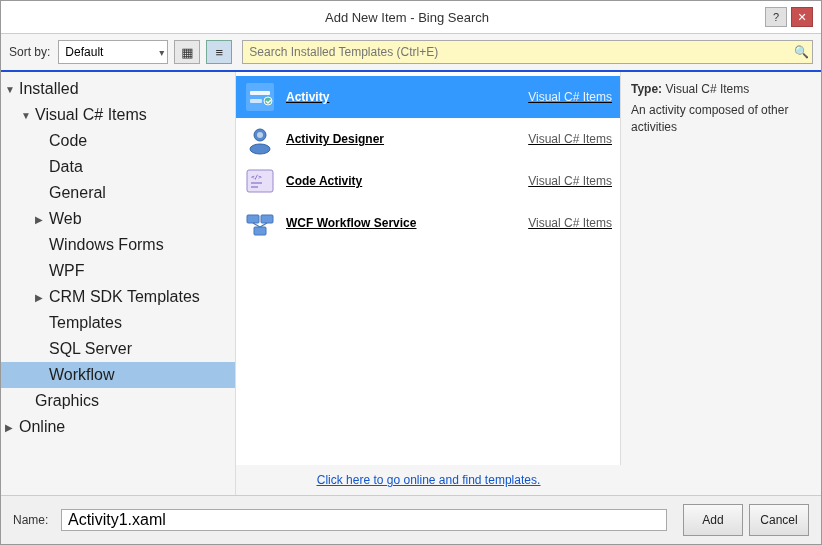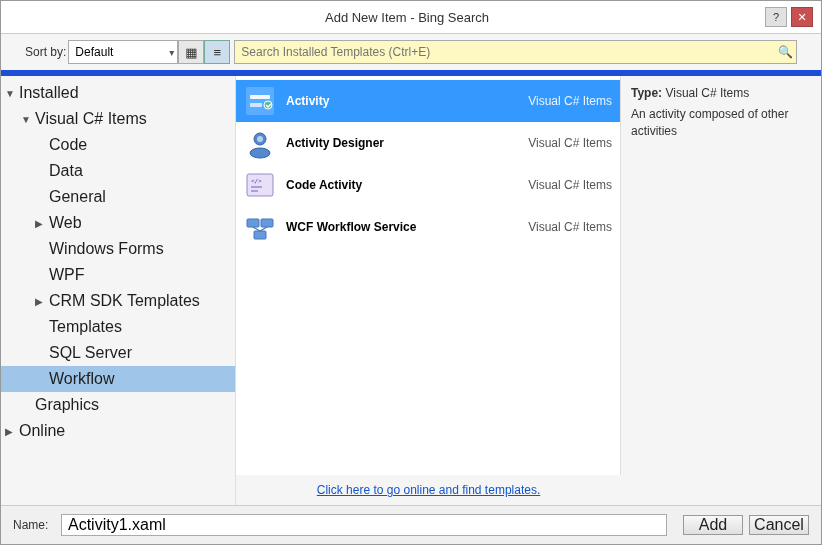--- a/index.html
+++ b/index.html
@@ -52,24 +52,25 @@
       font-size: 11px;
       color: #333;
     }
     .title-btn.close {
       background: #c75050;
       color: white;
       border-color: #a04040;
     }
     .toolbar {
       background: #f5f5f5;
-      border-bottom: 6px solid #1d4ed8;
-      padding: 6px 24px;
-      display: flex;
-      align-items: center;
+      border-bottom: 2px solid #1d4ed8;
+      padding: 6px 8px;
+      display: flex;
+      align-items: center;
+      gap: 6px;
     }
     .sort-label {
       color: #333;
       font-size: 12px;
       margin-right: 2px;
     }
     .sort-select {
       height: 24px;
       border: 1px solid #aaa;
       background: white;
@@ -255,26 +256,26 @@
       padding: 0 6px;
       font-size: 16px;
       background: white;
     }
     .footer-buttons {
       display: flex;
       gap: 6px;
       margin-left: 8px;
     }
     .footer-btn {
-      height: 20px;
+      height: 32px;
       min-width: 60px;
       border: 1px solid #999;
       background: linear-gradient(to bottom, #f8f8f8, #e0e0e0);
       cursor: pointer;
-      font-size: 16px;
+      font-size: 12px;
       padding: 0 3px;
       color: #222;
     }
   </style>
 </head>
 <body>
 
 <div class="dialog">
 
   <div class="title-bar">
@@ -401,21 +402,21 @@
       </div>
 
       <div class="tree-item indent-0">
         <div class="tree-row">
           <span class="expand-icon">▶</span>
           <span class="tree-label">Online</span>
         </div>
       </div>
     </div>
 
-    <div style="flex:1; display:flex; flex-direction:column;">
+    <div style="flex:1; display:flex; flex-direction:column;text-decoration:underline;">
       <div class="item-list">
 
         <div class="list-item selected">
           <div class="item-icon">
             <svg width="32" height="32" viewBox="0 0 32 32" xmlns="http://www.w3.org/2000/svg">
               <rect x="2" y="2" width="28" height="28" rx="2" fill="#fff" opacity="0.2"></rect>
               <rect x="6" y="10" width="20" height="4" rx="1" fill="white" opacity="0.9"></rect>
               <rect x="6" y="18" width="12" height="4" rx="1" fill="white" opacity="0.7"></rect>
               <circle cx="24" cy="20" r="4" fill="#5b9" stroke="white" stroke-width="1"></circle>
               <path d="M22 20 l2 2 l3-3" stroke="white" stroke-width="1.5" fill="none"></path>

